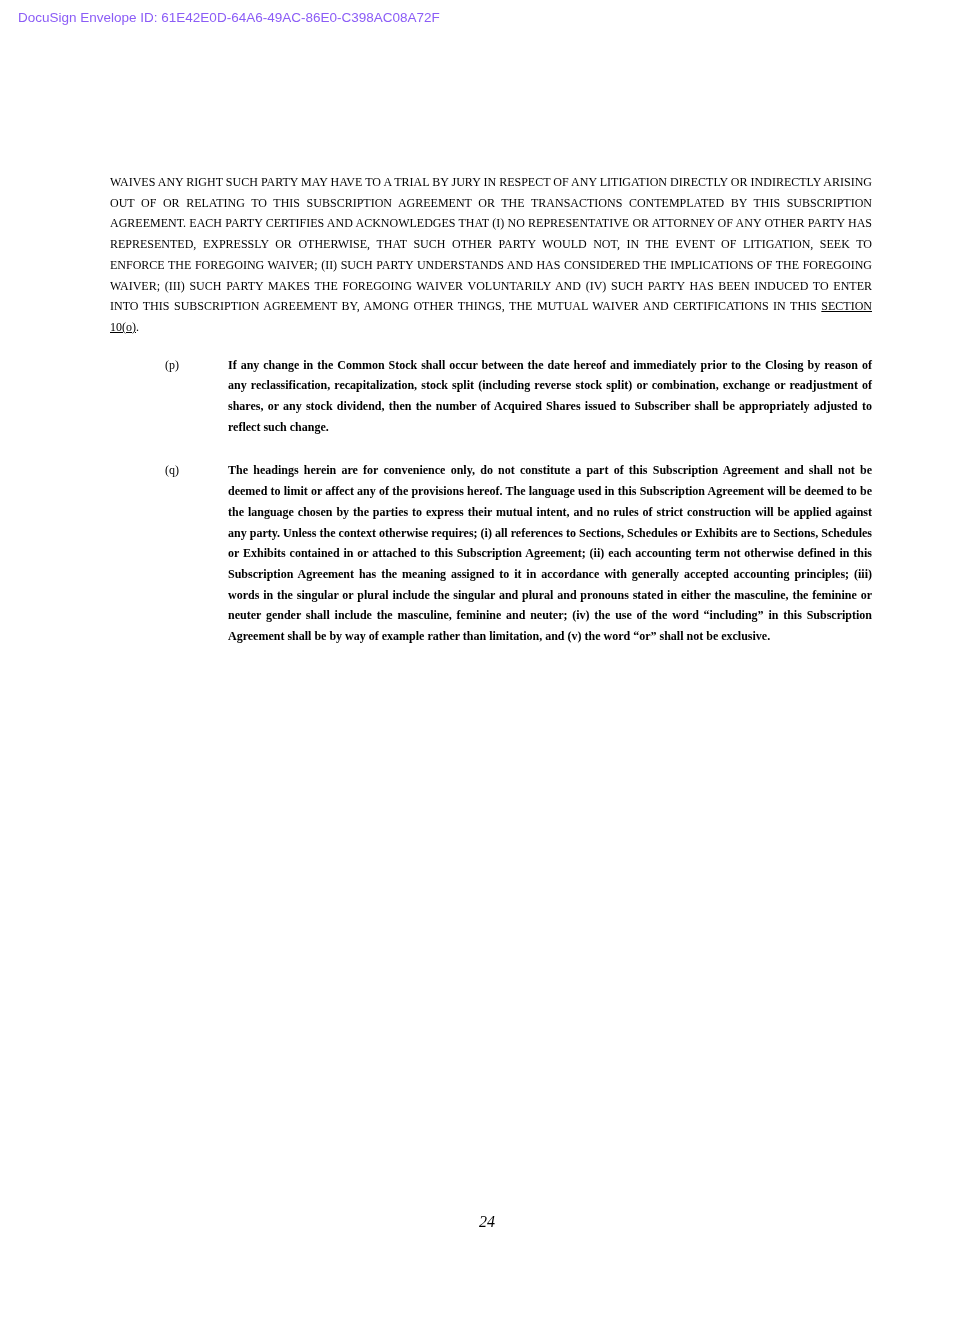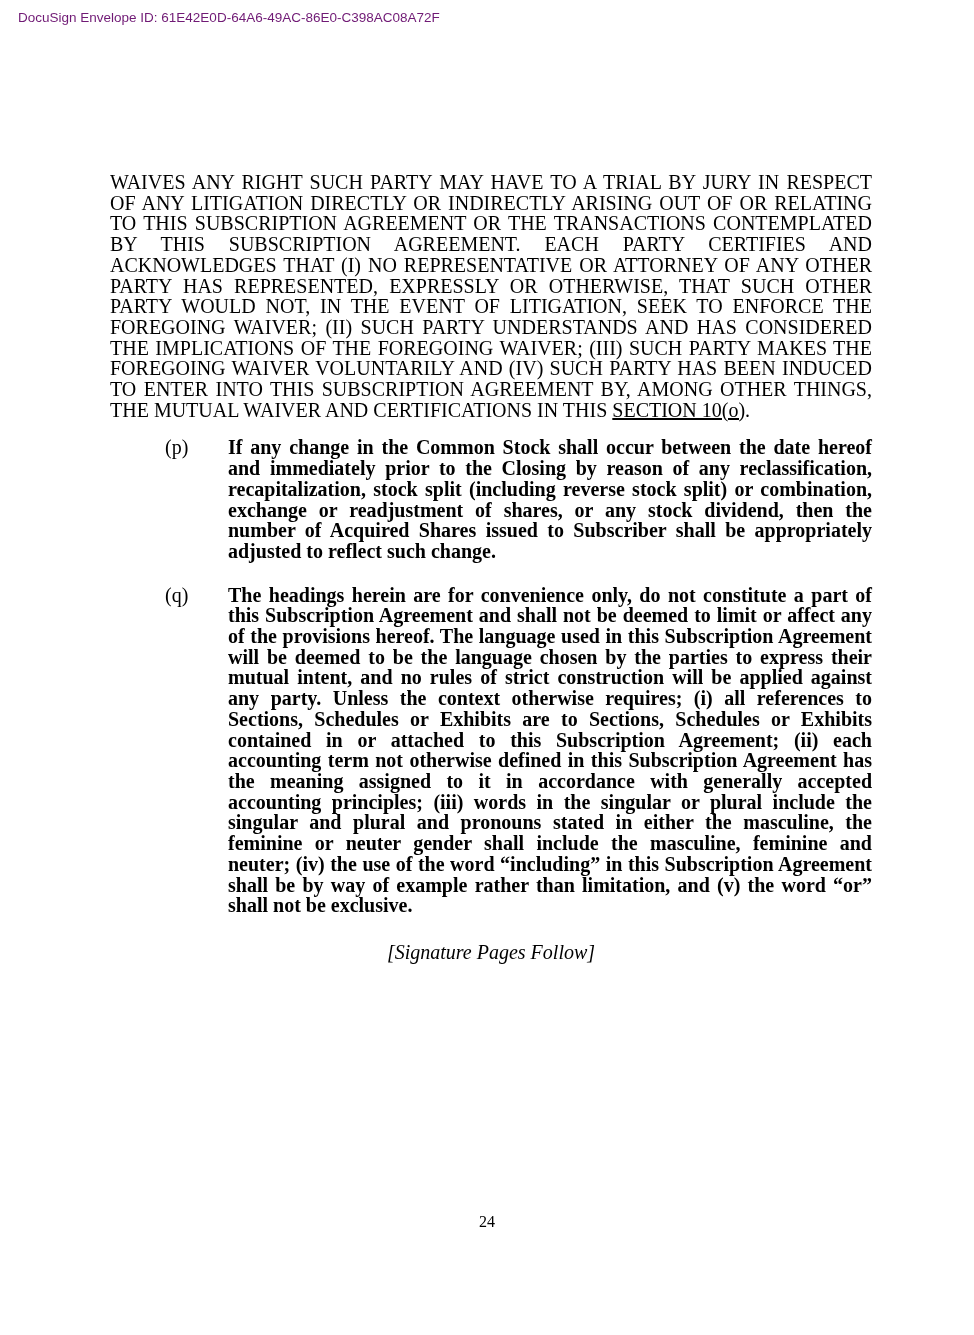--- a/index.html
+++ b/index.html
@@ -15,29 +15,29 @@
     color: #000000;
     font-family: "Liberation Serif", serif;
     overflow: hidden;
   }
   .docusign-header {
     position: absolute;
     top: 10px;
     left: 18px;
     font-family: "Liberation Sans", sans-serif;
     font-size: 13.5px;
-    color: #701a75;
+    color: #8b5cf6;
     white-space: nowrap;
   }
   .content {
     position: absolute;
     left: 110px;
     top: 172px;
     width: 762px;
-    font-size: 20px;
+    font-size: 12px;
     line-height: 20.7px;
     text-align: justify;
   }
   .caps-paragraph {
     margin: 0 0 17px 0;
     text-align: justify;
   }
   .section-ref {
     text-decoration: underline;
   }
@@ -61,20 +61,21 @@
     text-align: center;
     font-style: italic;
   }
   .page-number {
     position: absolute;
     top: 1213px;
     left: 0;
     width: 100%;
     text-align: center;
     font-size: 16px;
+    font-style: italic;
   }
 </style>
 </head>
 <body>
 
 <div class="page">
 
   <div class="docusign-header">DocuSign Envelope ID: 61E42E0D-64A6-49AC-86E0-C398AC08A72F</div>
 
   <div class="content">
@@ -84,19 +85,18 @@
     <div class="clause">
       <span class="clause-label">(p)</span>
       <p class="clause-text">If any change in the Common Stock shall occur between the date hereof and immediately prior to the Closing by reason of any reclassification, recapitalization, stock split (including reverse stock split) or combination, exchange or readjustment of shares, or any stock dividend, then the number of Acquired Shares issued to Subscriber shall be appropriately adjusted to reflect such change.</p>
     </div>
 
     <div class="clause">
       <span class="clause-label">(q)</span>
       <p class="clause-text">The headings herein are for convenience only, do not constitute a part of this Subscription Agreement and shall not be deemed to limit or affect any of the provisions hereof. The language used in this Subscription Agreement will be deemed to be the language chosen by the parties to express their mutual intent, and no rules of strict construction will be applied against any party.  Unless the context otherwise requires; (i) all references to Sections, Schedules or Exhibits are to Sections, Schedules or Exhibits contained in or attached to this Subscription Agreement; (ii) each accounting term not otherwise defined in this Subscription Agreement has the meaning assigned to it in accordance with generally accepted accounting principles; (iii) words in the singular or plural include the singular and plural and pronouns stated in either the masculine, the feminine or neuter gender shall include the masculine, feminine and neuter; (iv) the use of the word “including” in this Subscription Agreement shall be by way of example rather than limitation, and (v) the word “or” shall not be exclusive.</p>
     </div>
 
-    <p class="signature-note">[Signature Pages Follow]</p>
 
   </div>
 
   <div class="page-number">24</div>
 
 </div>
 
 </body></html>

